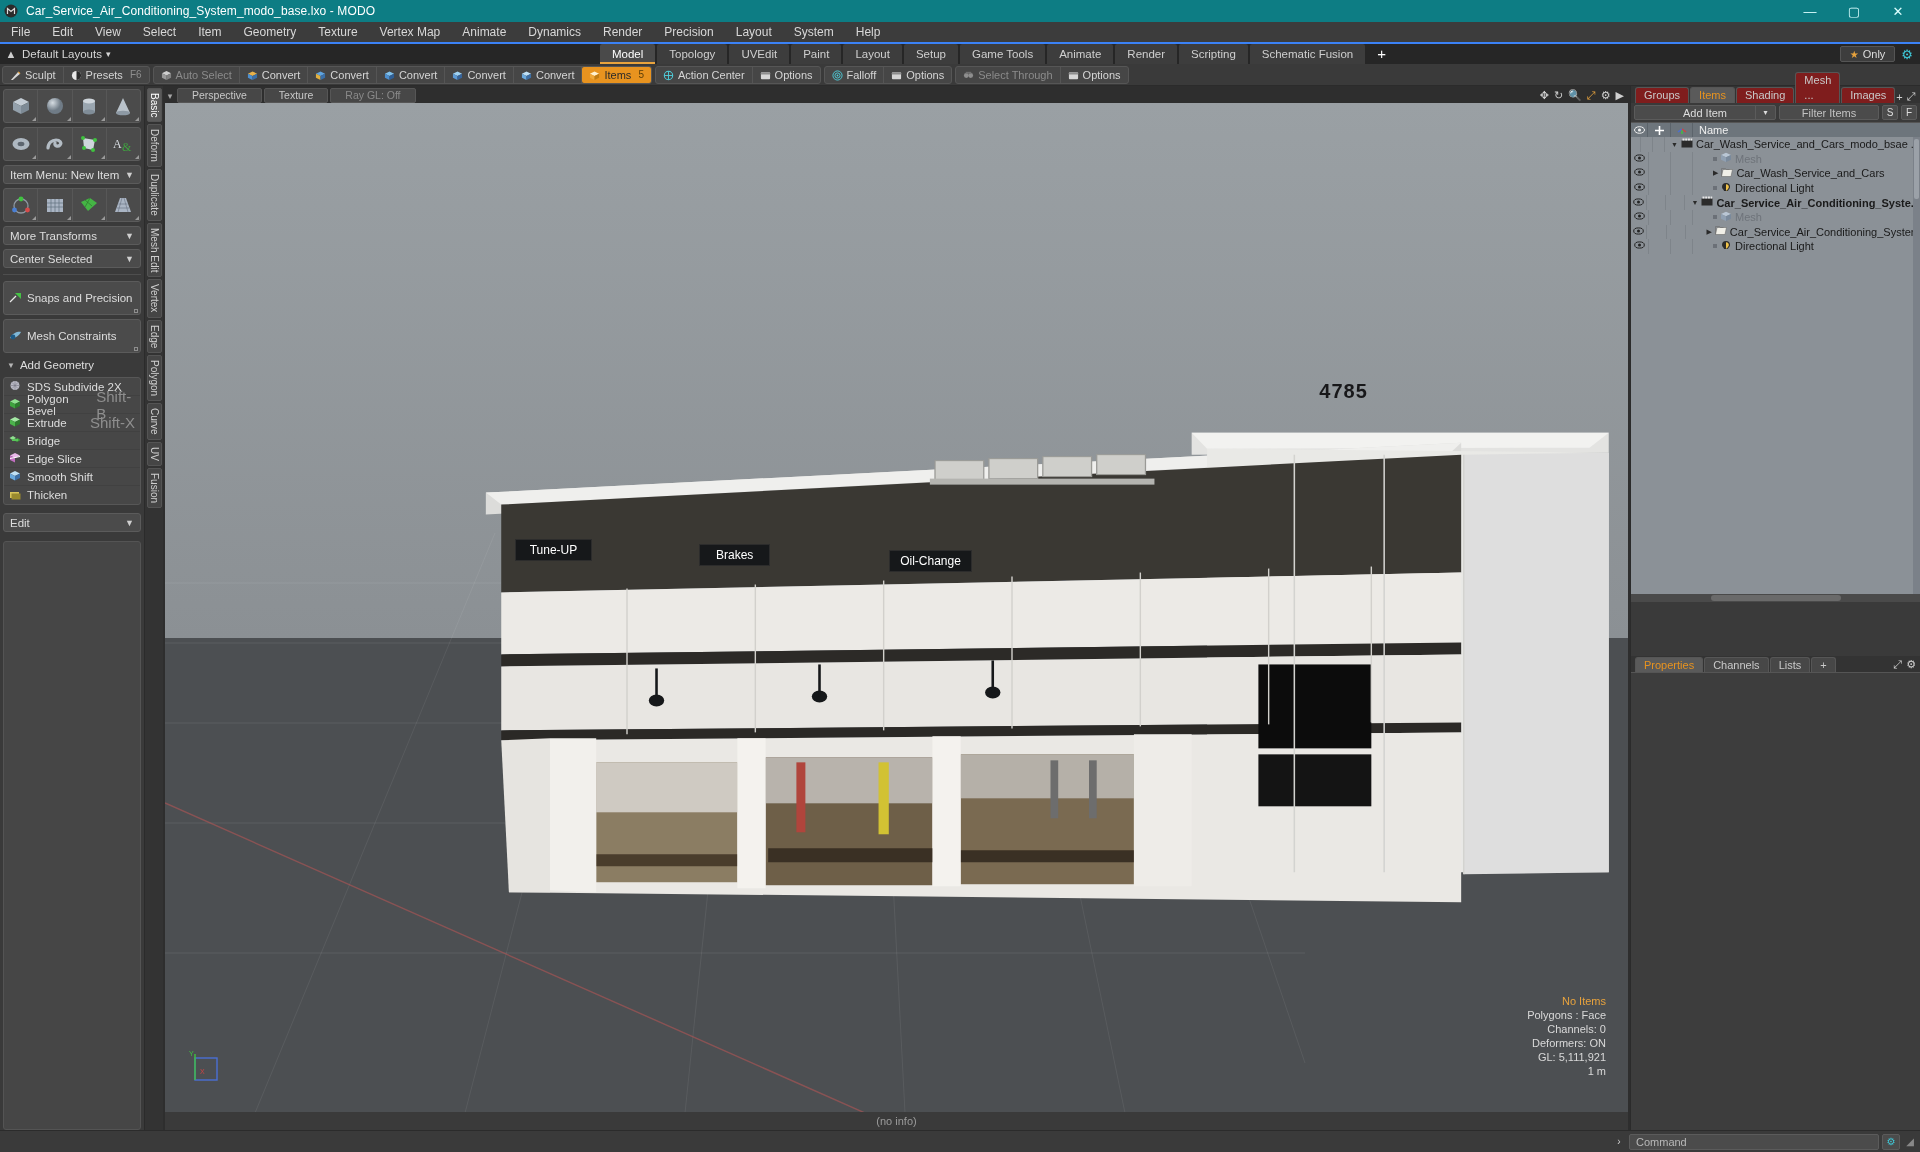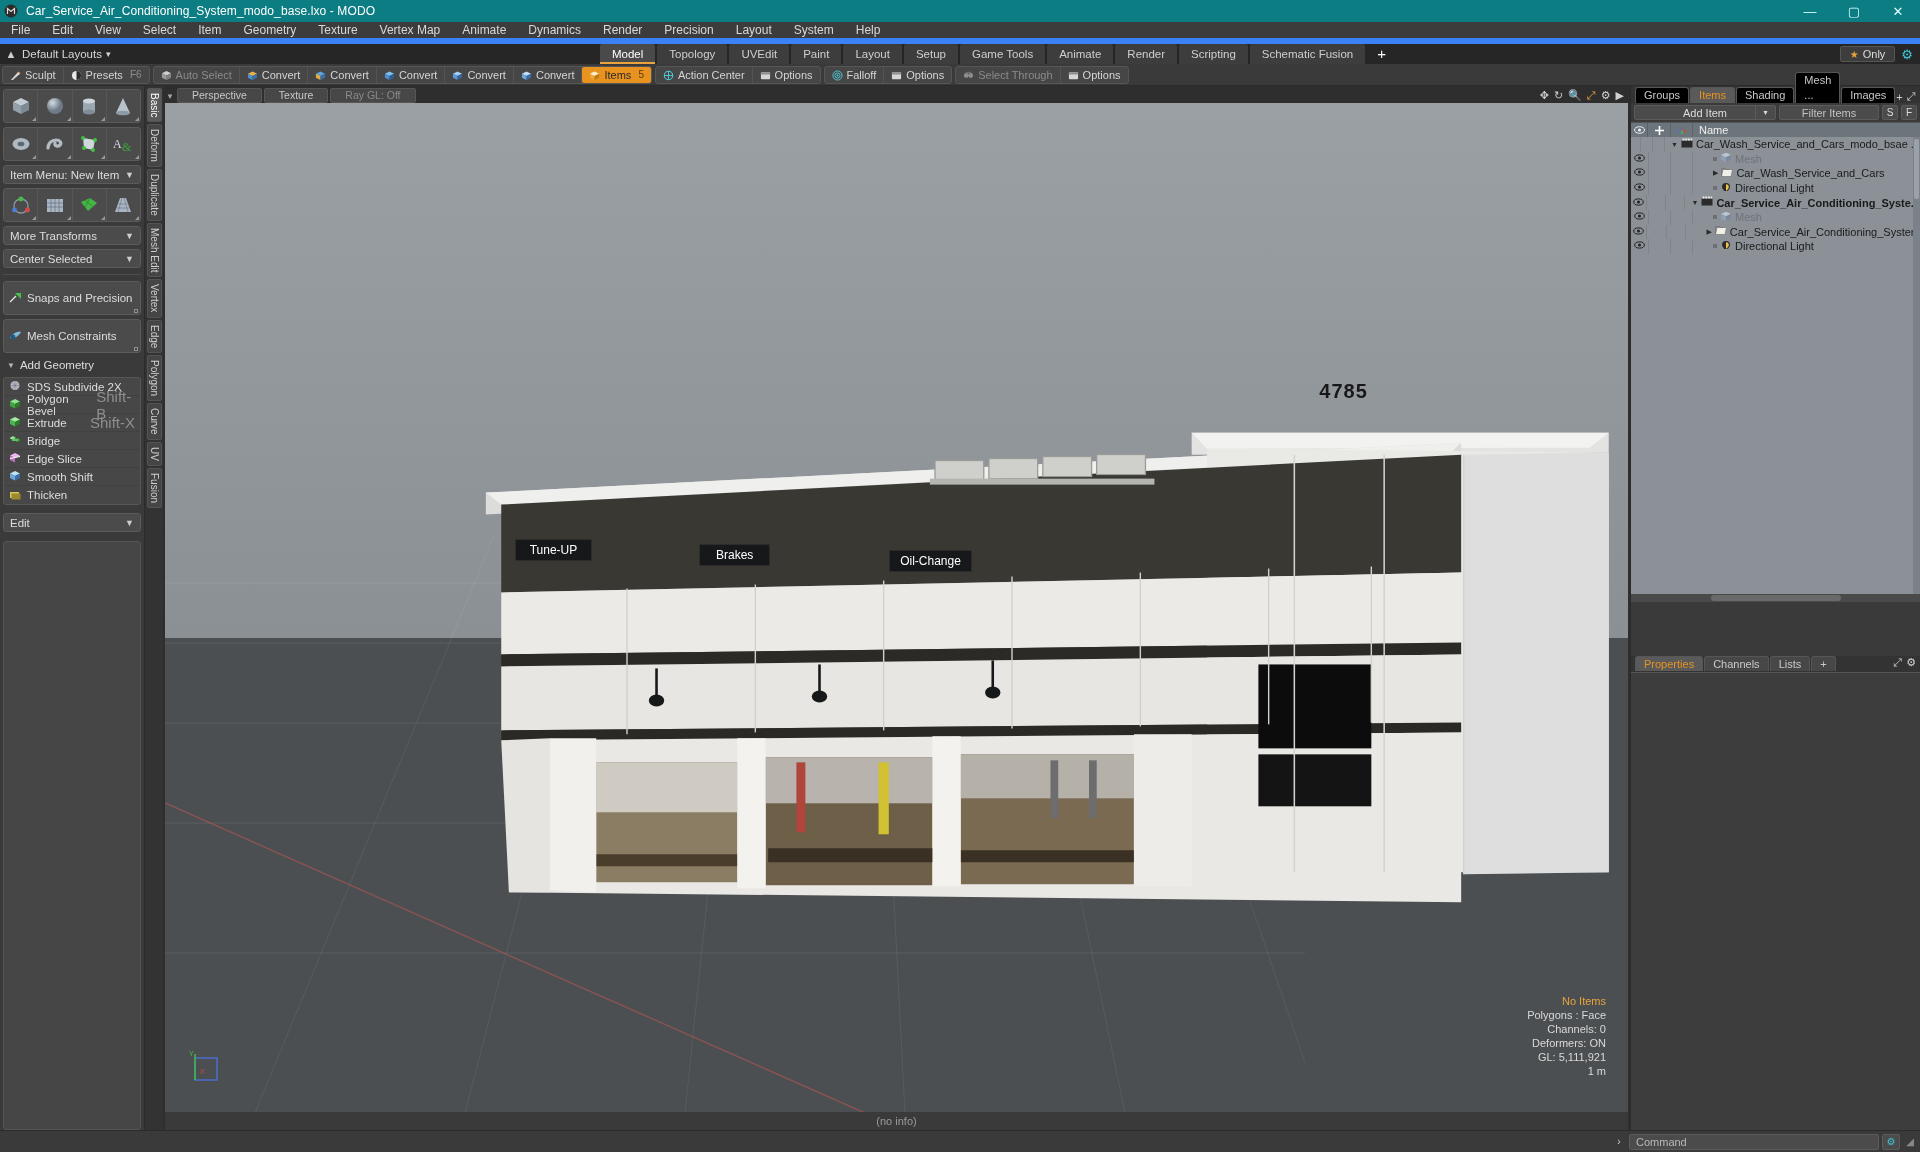--- a/index.html
+++ b/index.html
@@ -12,21 +12,21 @@
     color:#fff; font-size:12px; flex:0 0 22px; }
   .tb-logo { width:22px; height:22px; display:flex; align-items:center; justify-content:center; }
   .tb-logo svg { display:block; }
   .tb-title { padding-left:4px; letter-spacing:.1px; }
   .tb-spacer { flex:1; }
   .tb-btn { width:44px; height:22px; display:flex; align-items:center; justify-content:center;
     color:#dff; font-size:13px; }
 
   
   .menubar { height:22px; background:#3c3c3c; display:flex; align-items:center;
-    flex:0 0 22px; border-bottom:6px solid #3b82f6; }
+    flex:0 0 22px; border-bottom:2px solid #3b82f6; }
   .menubar .mi { color:#d8d8d8; font-size:12px; padding:0 11px; line-height:22px; }
 
   
   .layoutrow { height:20px; background:#262626; display:flex; align-items:center;
     flex:0 0 20px; position:relative; }
   .lr-arrow { width:22px; text-align:center; color:#cfcfcf; font-size:11px; }
   .lr-label { color:#d6d6d6; font-size:11.5px; padding-right:4px; }
   .lr-caret { color:#d6d6d6; font-size:9px; }
   .lr-tabs { position:absolute; left:600px; top:0; display:flex; height:20px; }
   .lr-tabs .t { font-size:11.5px; color:#cfcfcf; padding:0 12px; line-height:20px;
@@ -118,21 +118,21 @@
   .axisgizmo { position:absolute; left:22px; bottom:24px; width:38px; height:38px; }
 
   .vpbot { height:18px; background:#3a3a3a; display:flex; align-items:center;
     justify-content:center; color:#9b9b9b; font-size:11px; flex:0 0 18px; }
 
   
   .rightcol { width:290px; flex:0 0 290px; background:#3a3a3a; display:flex;
     flex-direction:column; border-left:1px solid #2b2b2b; }
   .rtabs { height:17px; display:flex; align-items:flex-end; gap:1px; padding-left:4px;
     background:#333; flex:0 0 17px; }
-  .rtab { background:#000000; border:1px solid #565656; border-bottom:none;
+  .rtab { background:#7f1d1d; border:1px solid #565656; border-bottom:none;
     border-radius:3px 3px 0 0; font-size:11px; color:#c9c9c9; padding:0 8px; line-height:15px; }
   .rtab.sel { background:#5a5a5a; color:#e8931f; }
   .rtabicons { margin-left:auto; display:flex; gap:4px; padding-right:4px; align-items:center;
     color:#d0d0d0; font-size:11px; }
   .rbar { height:17px; display:flex; align-items:center; gap:3px; padding:1px 3px;
     background:#3a3a3a; flex:0 0 19px; }
   .additem { background:#4b4b4b; border:1px solid #5b5b5b; border-radius:2px; flex:1;
     display:flex; align-items:center; justify-content:center; color:#ddd; font-size:11px;
     height:15px; position:relative; }
   .additem .cc { position:absolute; right:0; top:0; bottom:0; width:20px;
@@ -159,21 +159,21 @@
   .tri-d { font-size:7px; color:#2a2a2a; }
   .tri-r { font-size:7px; color:#2a2a2a; }
   .dot-s { width:4px; height:4px; background:#6b7077; display:inline-block; }
   .tscroll { position:absolute; right:0; top:0; bottom:0; width:7px; background:#7b8189; }
   .tscroll .thumb { position:absolute; top:2px; left:1px; width:5px; height:60px; background:#9ba1a8; border-radius:2px; }
   .thscroll { height:8px; background:#4a4a4a; flex:0 0 8px; position:relative; }
   .thscroll .th { position:absolute; left:80px; width:130px; top:1px; height:6px;
     background:#6a6a6a; border-radius:3px; }
 
   .rsplit { height:6px; background:#3a3a3a; flex:0 0 6px; }
-  .ptabs { height:16px; display:flex; align-items:flex-start; gap:1px; padding-left:4px;
+  .ptabs { height:16px; display:flex; align-items:center; gap:1px; padding-left:4px;
     background:#333; flex:0 0 16px;margin-top:48px; }
   .ptab { background:#474747; border:1px solid #565656; border-bottom:none;
     border-radius:3px 3px 0 0; font-size:11px; color:#c9c9c9; padding:0 8px; line-height:14px; }
   .ptab.sel { background:#5a5a5a; color:#e8931f; }
   .pbody { flex:1; background:#3d3d3d; border-top:1px solid #555; }
 
   
   .statusbar { height:22px; background:#3a3a3a; display:flex; align-items:center;
     flex:0 0 22px; border-top:1px solid #2b2b2b; padding:0 3px; gap:3px; }
   .sb-left { flex:1; display:flex; align-items:center; }

